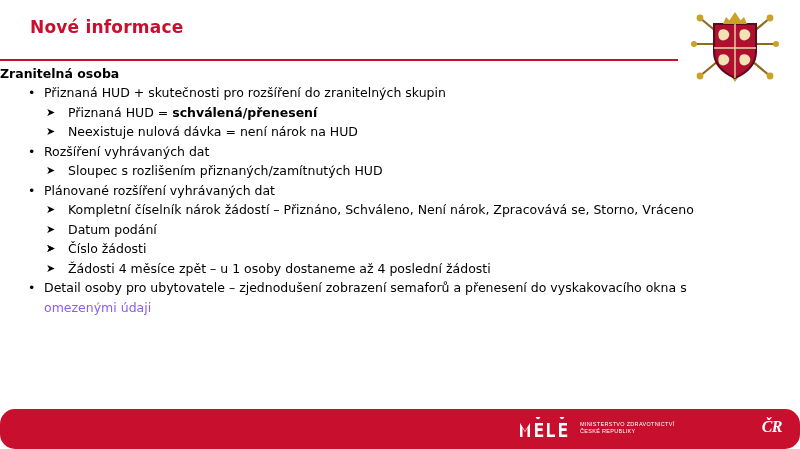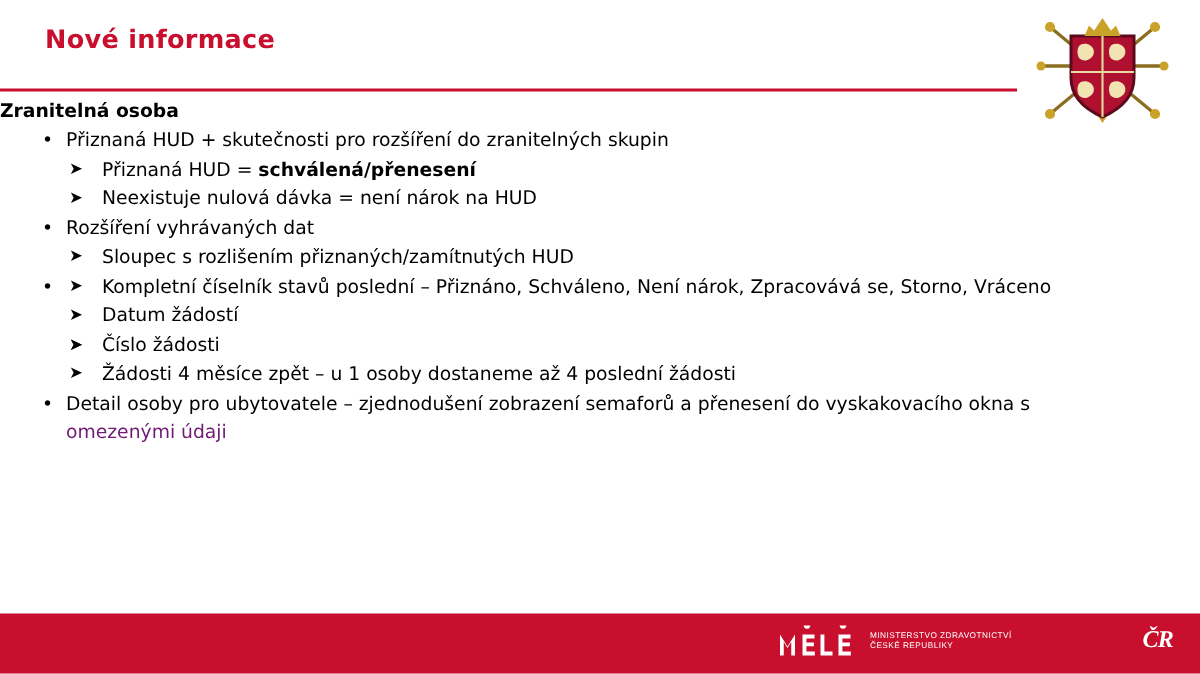--- a/index.html
+++ b/index.html
@@ -107,34 +107,35 @@
     line-height: 19.5px;
     color: #000000;
   }
   .strong {
     font-weight: bold;
   }
   .wrap-line {
     padding-left: 44px;
     font-size: 12.5px;
     line-height: 19.5px;
-    color: #701a75;
+    color: #8b5cf6;
   }
   .nowrap {
     white-space: nowrap;
   }
 
   
   .footer-band {
     position: absolute;
     left: 0;
     bottom: 0;
     width: 800px;
     height: 40px;
     background: #c8102e;
+    border-radius: 15px;
   }
   .footer-logo {
     position: absolute;
     left: 518px;
     top: 8px;
     display: flex;
     align-items: center;
     gap: 6px;
   }
   .footer-mark {
@@ -236,28 +237,29 @@
         <ul class="lvl2">
           <li>
             <span class="arrow">➤</span>
             <span>Sloupec s rozlišením přiznaných/zamítnutých HUD</span>
           </li>
         </ul>
       </li>
 
       <li>
         <span class="bullet">•</span>
+        <span>Plánované rozšíření vyhrávaných dat</span>
         <ul class="lvl2">
           <li class="nowrap">
             <span class="arrow">➤</span>
-            <span>Kompletní číselník stavů poslední – Přiznáno, Schváleno, Není nárok, Zpracovává se, Storno, Vráceno</span>
-          </li>
-          <li>
-            <span class="arrow">➤</span>
-            <span>Datum žádostí</span>
+            <span>Kompletní číselník nárok žádostí – Přiznáno, Schváleno, Není nárok, Zpracovává se, Storno, Vráceno</span>
+          </li>
+          <li>
+            <span class="arrow">➤</span>
+            <span>Datum podání</span>
           </li>
           <li>
             <span class="arrow">➤</span>
           </li>
           <li>
             <span class="arrow">➤</span>
             <span>Číslo žádosti</span>
           </li>
           <li>
             <span class="arrow">➤</span>

